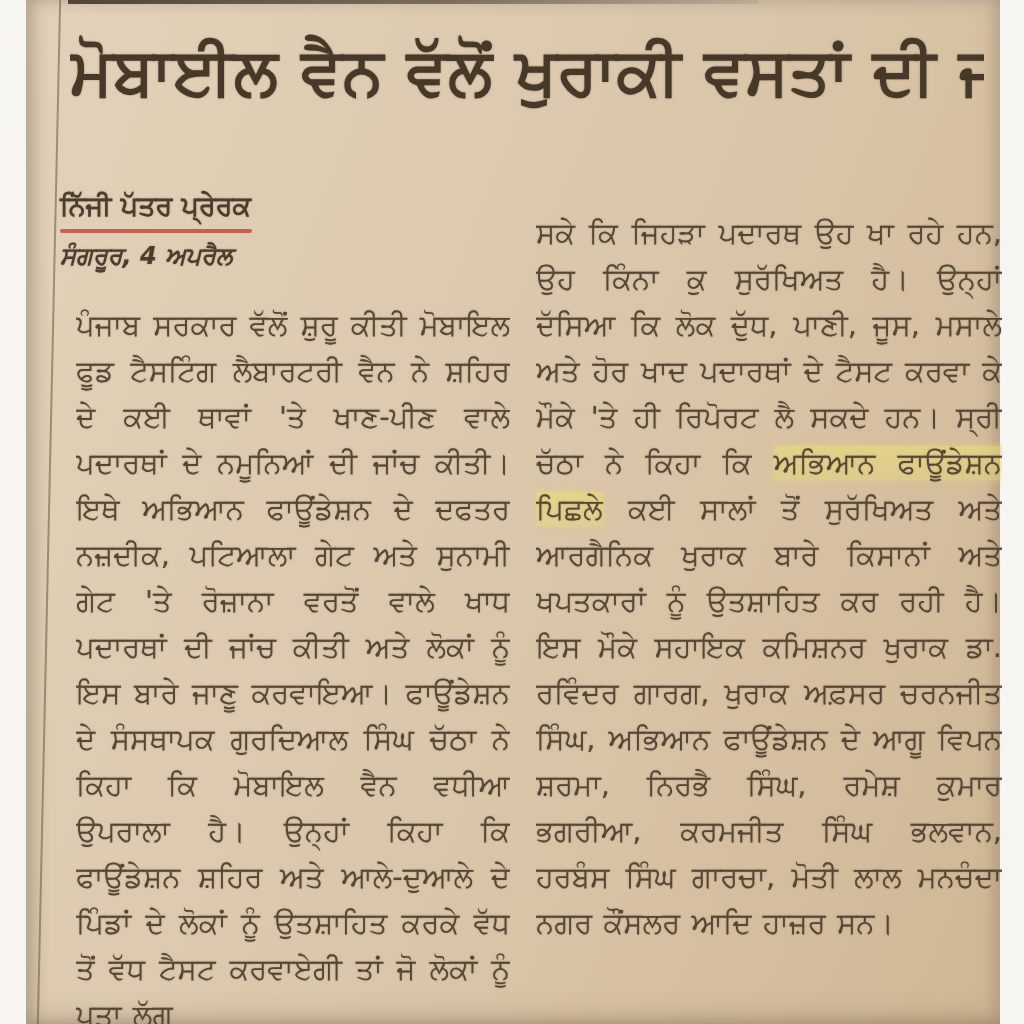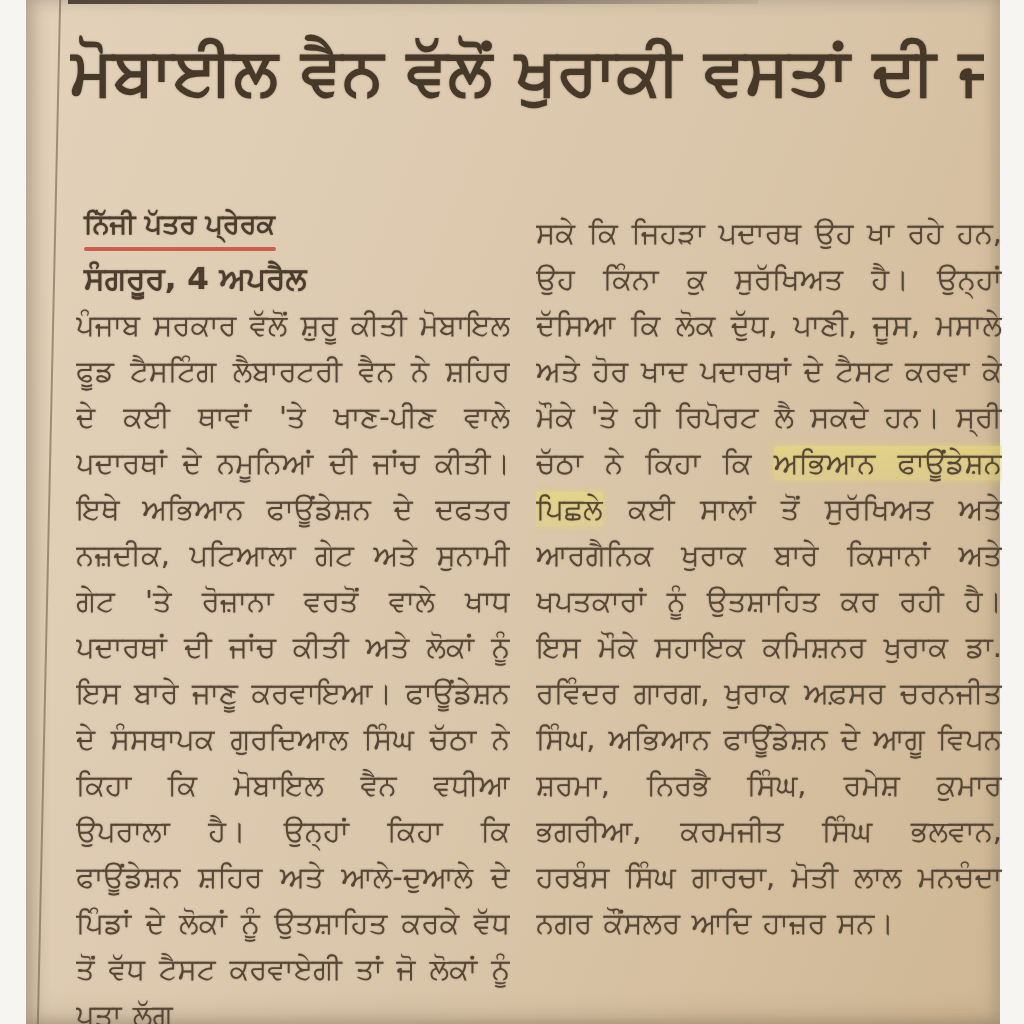--- a/index.html
+++ b/index.html
@@ -48,41 +48,41 @@
     font-size: 65px;
     font-weight: bold;
     letter-spacing: 0.5px;
     white-space: nowrap;
     overflow: hidden;
     color: #46392a;
     text-shadow: 0 0 2px rgba(70, 55, 35, 0.45);
   }
   .byline {
     position: absolute;
-    left: 34px; top: 208px;
+    left: 34px; top: 190px;
     width: 300px;
     color: #4c3e2f;
-    margin-left: 24px;
   }
   .byline .reporter {
     font-size: 27px;
     font-weight: bold;
     text-shadow: 0 0 1.5px rgba(76, 62, 47, 0.5);
   }
   .byline .red-underline {
     width: 192px; height: 4px;
     margin: 7px 0 9px 0;
     border-radius: 2px;
     background: #c84f3f;
     opacity: 0.88;
   }
   .byline .dateline {
-    font-size: 31px;
+    font-size: 24px;
     font-weight: bold;
     text-shadow: 0 0 1.5px rgba(76, 62, 47, 0.5);
+    font-style: italic;
   }
   .col {
     position: absolute;
     margin: 16px;
     text-align: justify;
     font-size: 29px;
     line-height: 46px;
     color: #554636;
     text-shadow: 0 0 1.5px rgba(85, 70, 54, 0.5);
     overflow: hidden;

